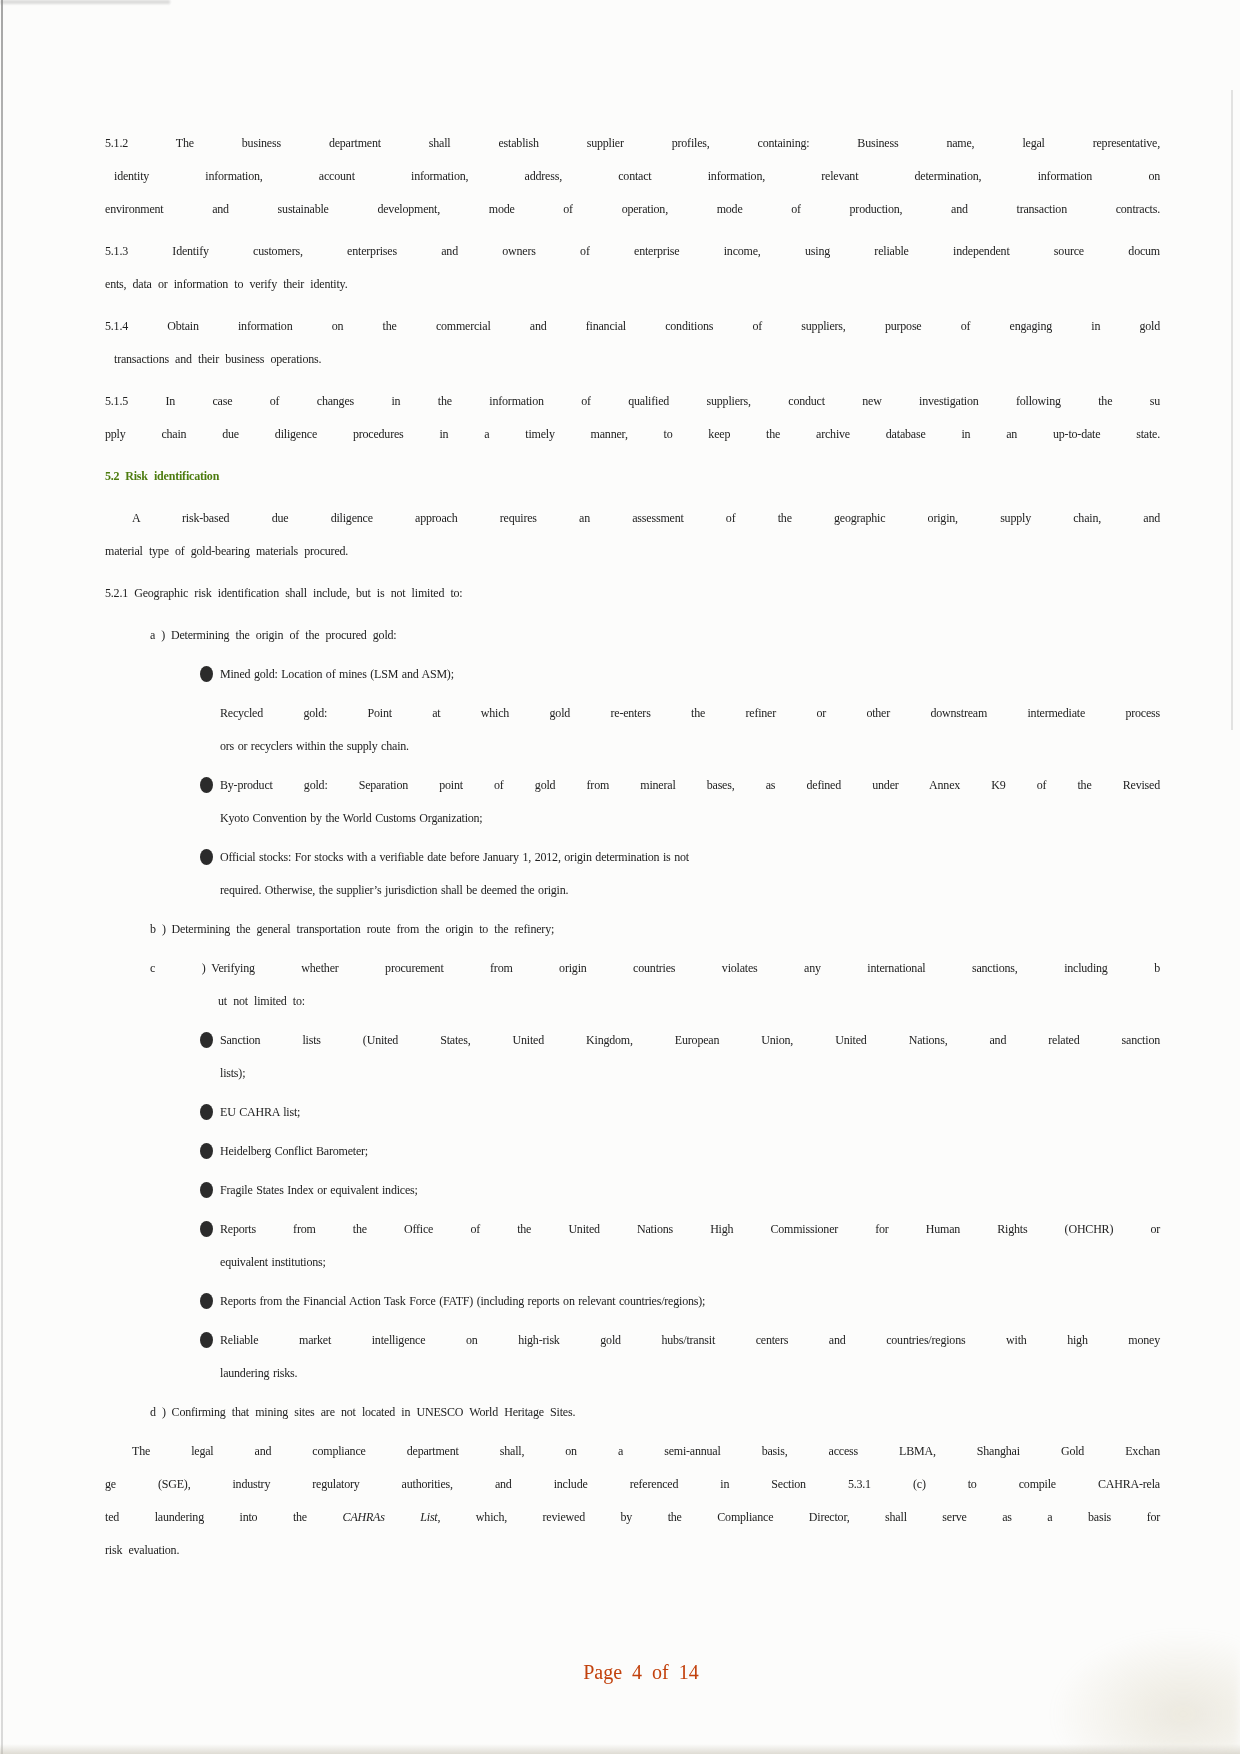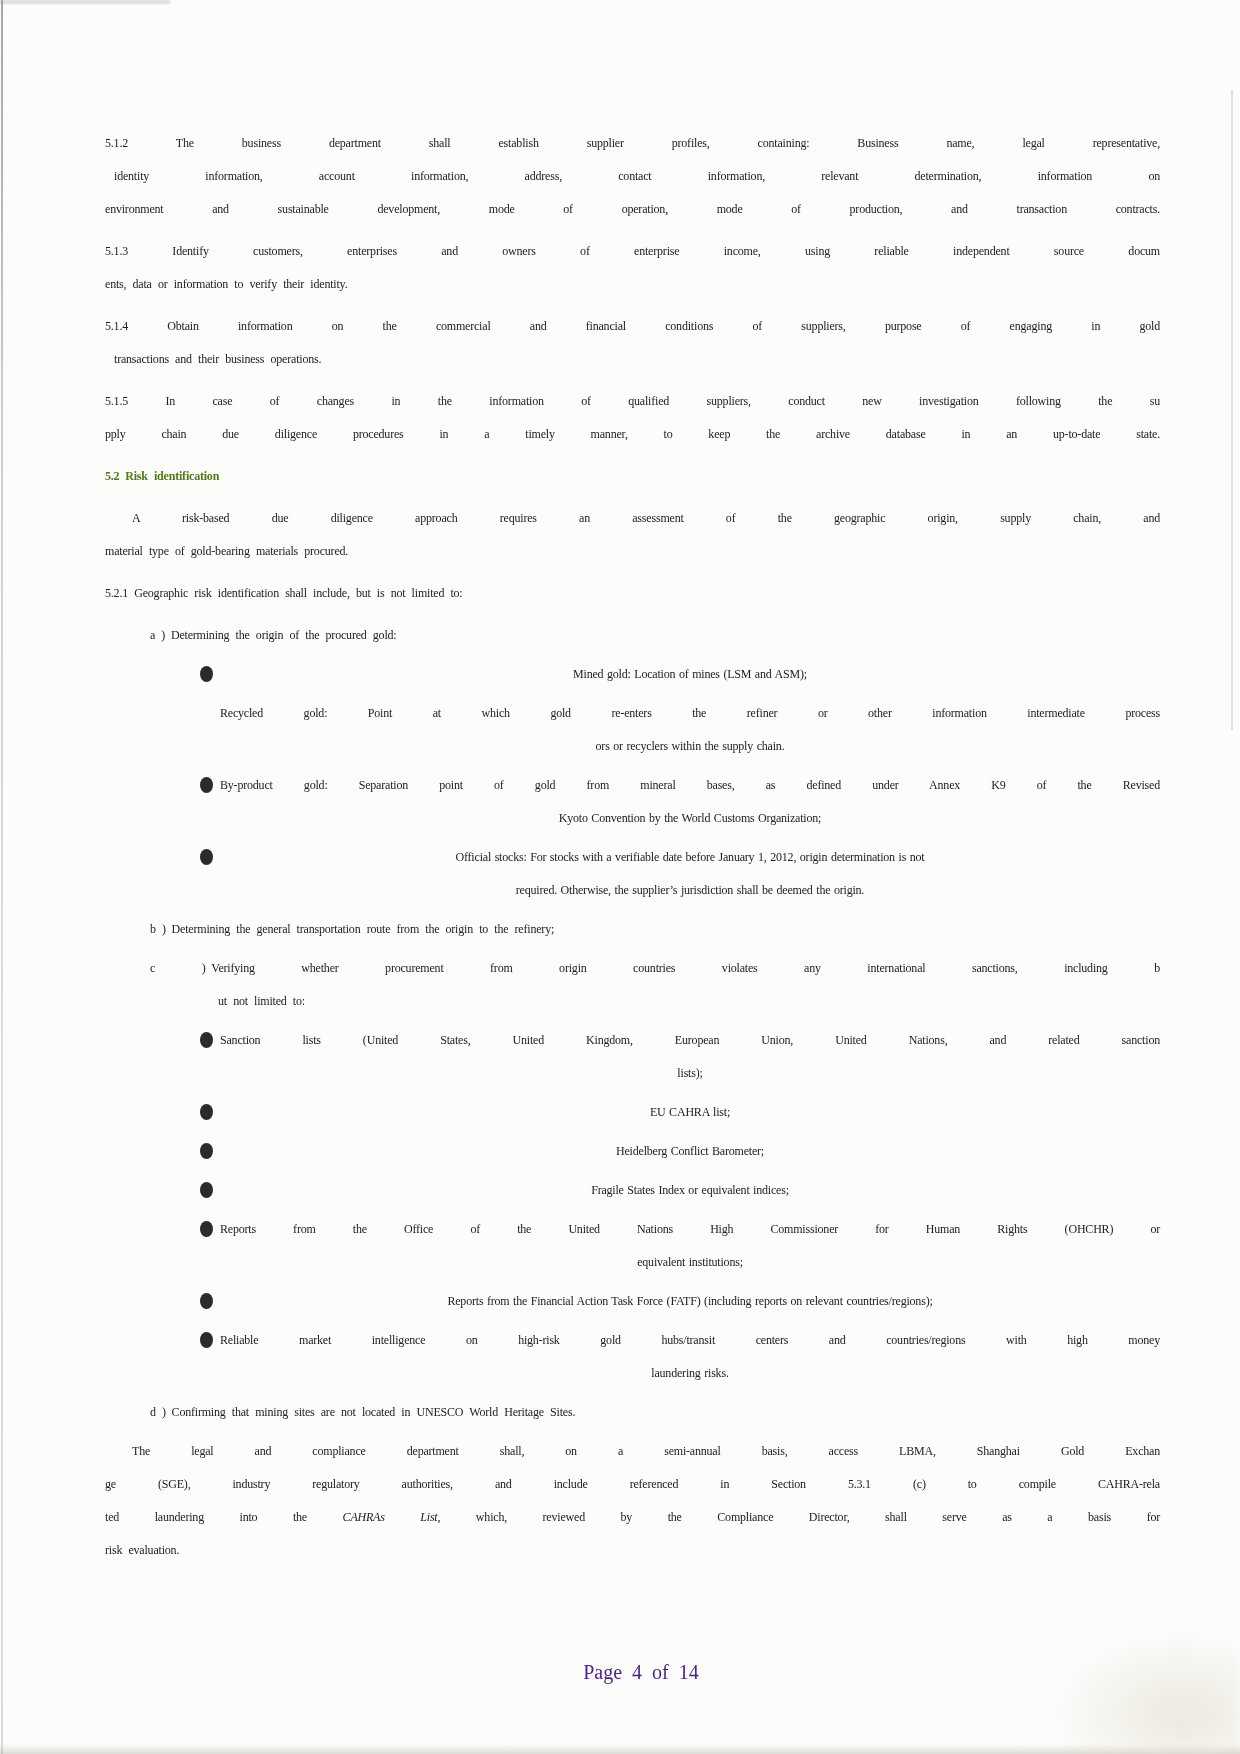--- a/index.html
+++ b/index.html
@@ -4,31 +4,31 @@
 <style>
   html,body{margin:0;padding:0;background:#ffffff;}
   .page{position:relative;width:1240px;height:1754px;background:#fcfcfb;overflow:hidden;
         font-family:"Liberation Serif","DejaVu Serif",serif;color:#222;}
   .content{position:absolute;left:105px;top:127px;width:1055px;font-size:12px;letter-spacing:-0.2px;}
   .line{line-height:33px;min-height:33px;text-align:left;}
   .line.j{text-align:justify;text-align-last:justify;}
   .block{margin:0 0 9px 0;}
   .block.bullet,.block.hang,.block.alpha{margin-bottom:6px;}
   .block.para .line,.block.parai .line,.block.alpha .line,.block.heading .line{word-spacing:3.4px;}
-  .block.bullet .line,.block.hang .line{word-spacing:0.8px;text-align:center;}
+  .block.bullet .line,.block.hang .line{word-spacing:0.8px;}
   .block.heading .line{font-weight:bold;color:#4d7c0f;}
   .block.parai .line.first{text-indent:27px;}
   .line.ind{padding-left:9px;}
   .block.alpha{padding-left:45px;}
   .block.alpha .line.cont{padding-left:68px;}
   .block.bullet,.block.hang{padding-left:115px;position:relative;}
   .dot{position:absolute;left:95px;top:8px;width:13px;height:16px;border-radius:50%;background:#2b2b2b;}
   .it{font-style:italic;}
   .footer{position:absolute;top:1656px;left:0;width:1240px;text-align:center;
-          font-size:20px;line-height:33px;word-spacing:5px;color:#4c1d95;}
+          font-size:20px;line-height:33px;word-spacing:5px;color:#c2410c;}
   .footer .ftxt{position:relative;left:21px;}
   
   .edge-left{position:absolute;left:1px;top:0;width:2px;height:1754px;opacity:.55;
              background:linear-gradient(#5f5f5f,#a9a9a9 25%,#c4c4c4 60%,#bdbdbd);}
   .edge-top{position:absolute;left:0;top:0;width:170px;height:4px;background:#8a8a8a;opacity:.28;filter:blur(1px);}
   .edge-right{position:absolute;left:1231px;top:90px;width:2px;height:640px;background:#c9c9c9;opacity:.5;filter:blur(.5px);}
   .edge-bottom{position:absolute;left:0;top:1744px;width:1240px;height:10px;
                background:linear-gradient(rgba(200,195,180,0),rgba(168,160,138,.35));}
   .smudge-br{position:absolute;left:1050px;top:1630px;width:190px;height:120px;filter:blur(4px);
              background:radial-gradient(ellipse at 70% 70%,rgba(196,185,150,.28),rgba(196,185,150,0) 70%);}
@@ -72,21 +72,21 @@
         <div class="line">5.2.1 Geographic risk identification shall include, but is not limited to:</div>
       </div>
       <div class="block alpha">
         <div class="line">a ) Determining the origin of the procured gold:</div>
       </div>
       <div class="block bullet">
         <span class="dot"></span>
         <div class="line">Mined gold: Location of mines (LSM and ASM);</div>
       </div>
       <div class="block hang">
-        <div class="line j">Recycled gold: Point at which gold re-enters the refiner or other information intermediate process</div>
+        <div class="line j">Recycled gold: Point at which gold re-enters the refiner or other downstream intermediate process</div>
         <div class="line">ors or recyclers within the supply chain.</div>
       </div>
       <div class="block bullet">
         <span class="dot"></span>
         <div class="line j">By-product gold: Separation point of gold from mineral bases, as defined under Annex K9 of the Revised</div>
         <div class="line">Kyoto Convention by the World Customs Organization;</div>
       </div>
       <div class="block bullet">
         <span class="dot"></span>
         <div class="line">Official stocks: For stocks with a verifiable date before January 1, 2012, origin determination is not</div>

